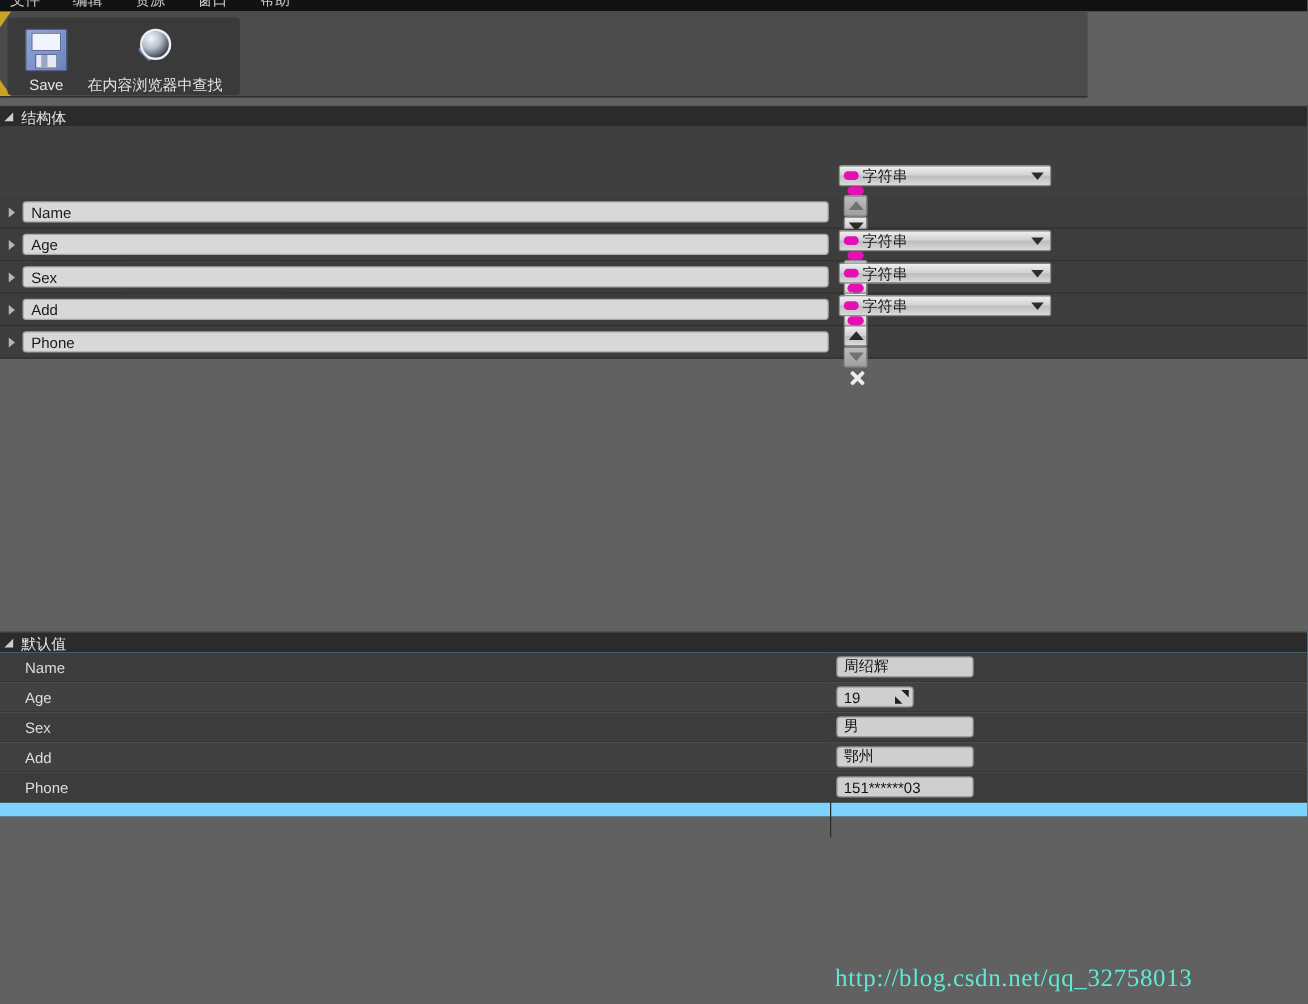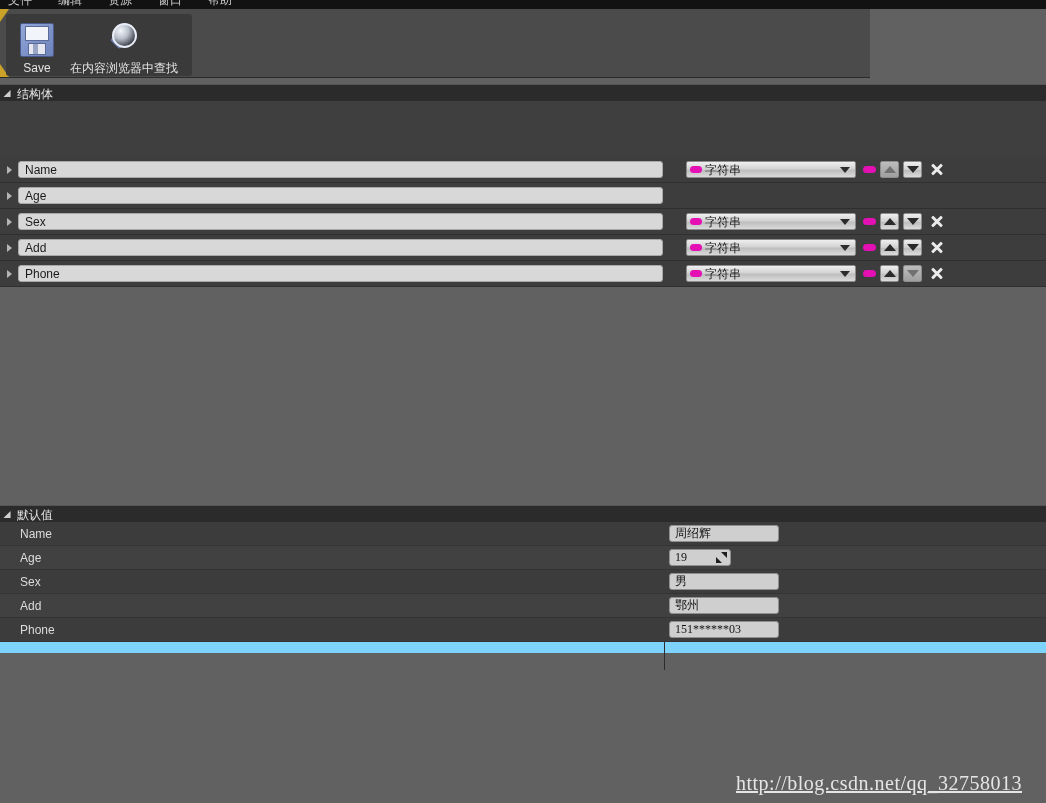--- a/index.html
+++ b/index.html
@@ -148,21 +148,21 @@
   .var-row .expander i {
     width: 0; height: 0;
     border-left: 5px solid #b5b5b5; border-top: 4px solid transparent; border-bottom: 4px solid transparent;
   }
   .name-field {
     width: 645px; height: 17px; background: #d8d8d8;
     border: 1px solid #a8a8a8; border-radius: 3px;
     color: #1a1a1a; font-size: 12px; padding: 0 6px; outline: none;
     display: flex; align-items: center;
   }
-  .type-wrap { display: flex; align-items: center; margin-left: 23px; }
+  .type-wrap { display: flex; margin-left: 8px; flex-direction: column; }
   .type-combo {
     width: 170px; height: 17px;
     background: linear-gradient(180deg,#efefef 0%, #d2d2d2 47%, #bdbdbd 53%, #dadada 100%);
     border: 1px solid #8d8d8d; border-radius: 2px;
     display: flex; align-items: center; padding: 0 3px; cursor: pointer;
   }
   .pill { width: 12px; height: 7px; border-radius: 4px; flex: 0 0 auto; margin-right: 3px; }
   .type-combo .tname { color: #141414; font-size: 12px; flex: 1; line-height: 14px; }
   .type-combo .caret {
     width: 0; height: 0; margin-right: 2px;
@@ -202,42 +202,41 @@
   .def-row .dlabel { color: #dcdcdc; font-size: 12px; padding-left: 20px; width: 665px; }
   .def-split {
     position: absolute; left: 664px; top: 0; width: 1px; height: 148px;
     background: #2c2c2c;
   }
   .def-value-wrap { padding-left: 4px; }
   .def-input {
     width: 110px; height: 17px; background: #cfcfcf;
     border: 1px solid #8f8f8f; border-radius: 3px;
     color: #141414; font-size: 12px; padding: 0 5px; outline: none;
-    display: flex; align-items: center; font-family: Liberation Serif, serif;
+    display: flex; align-items: center;
   }
   .def-input.num { width: 62px; justify-content: space-between; padding-right: 3px; }
   .spin {
     width: 11px; height: 11px; position: relative; flex: 0 0 auto;
   }
   .spin:before {
     content:""; position:absolute; right: 0; top: 0; width: 0; height: 0;
     border-top: 6px solid #1f1f1f; border-left: 6px solid transparent;
   }
   .spin:after {
     content:""; position:absolute; left: 0; bottom: 0; width: 0; height: 0;
     border-bottom: 6px solid #1f1f1f; border-right: 6px solid transparent;
   }
 
   
   .watermark {
-    position: absolute; left: 736px; top: 772px;
-    color: #e5e5e5; font-size: 20px; letter-spacing: 0.5px;
+    position: absolute; left: 668px; top: 772px;
+    color: #5eead4; font-size: 20px; letter-spacing: 0.5px;
     font-family: "Liberation Serif", "DejaVu Serif", serif;
     white-space: nowrap;
-    text-decoration: underline;
   }
 </style>
 </head>
 <body>
 
 <div id="app">
 
   <div class="menubar">
     <div class="menus" id="menu-list">
         <div class="menu-item">文件</div>

